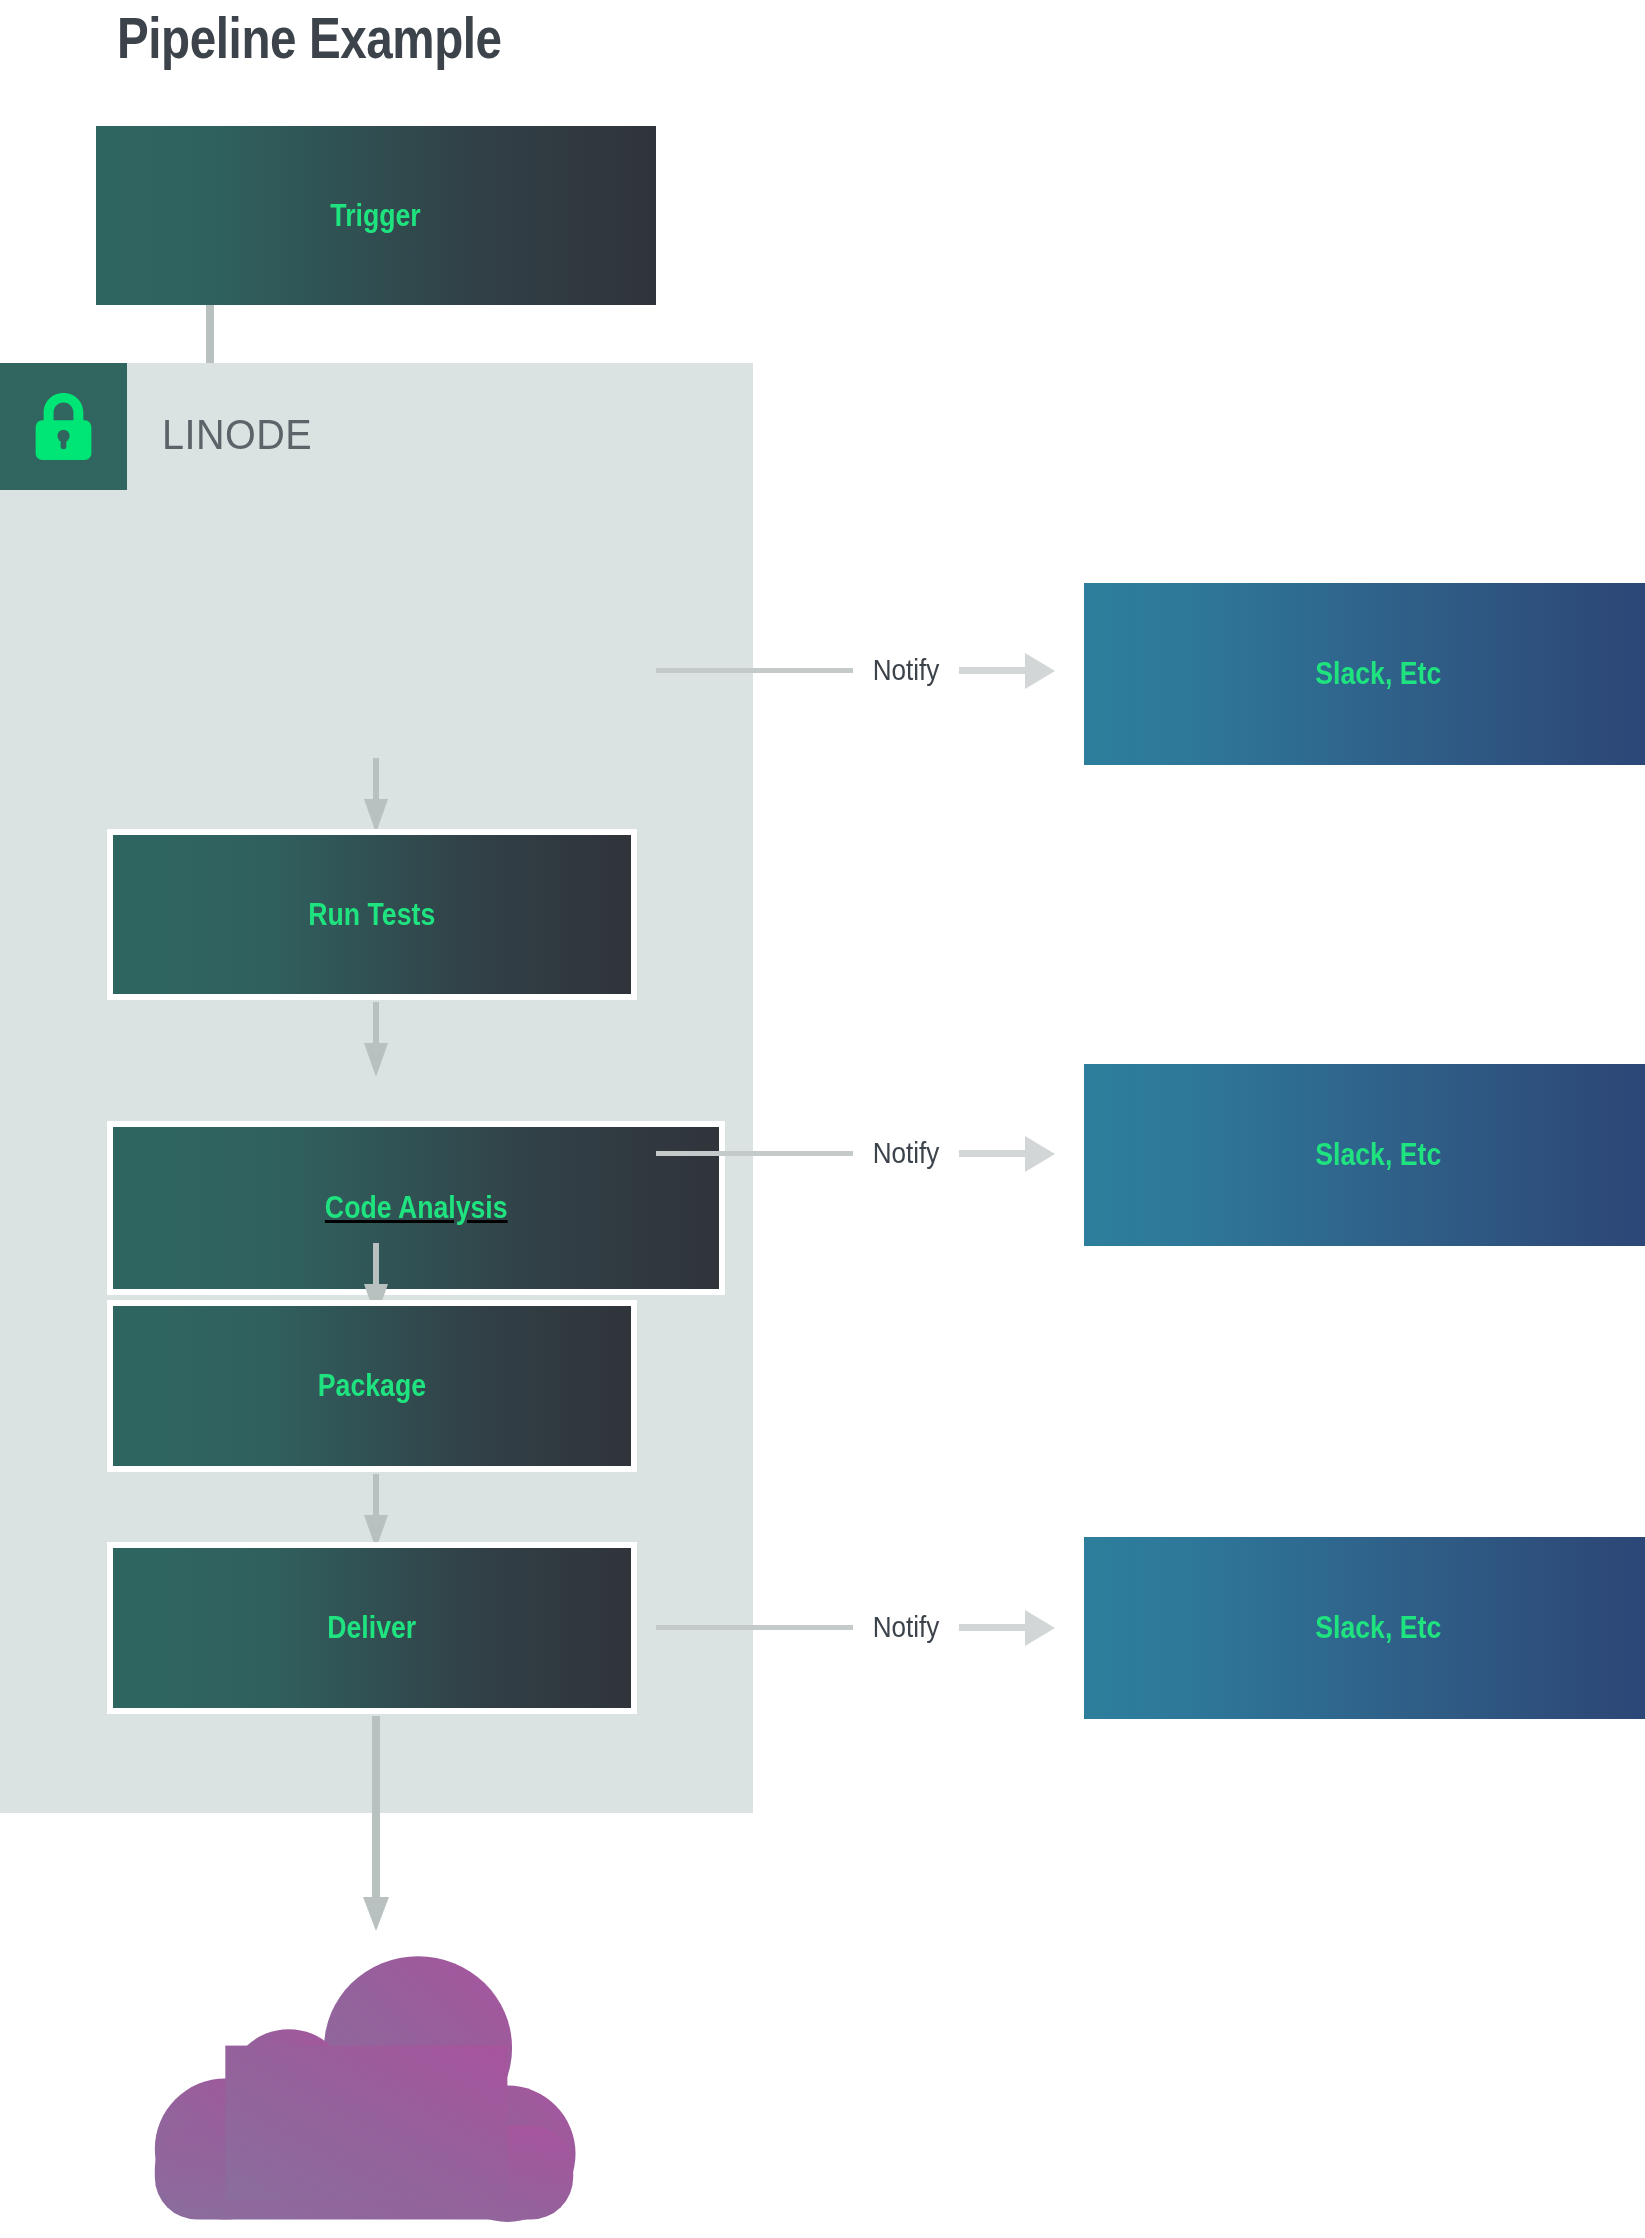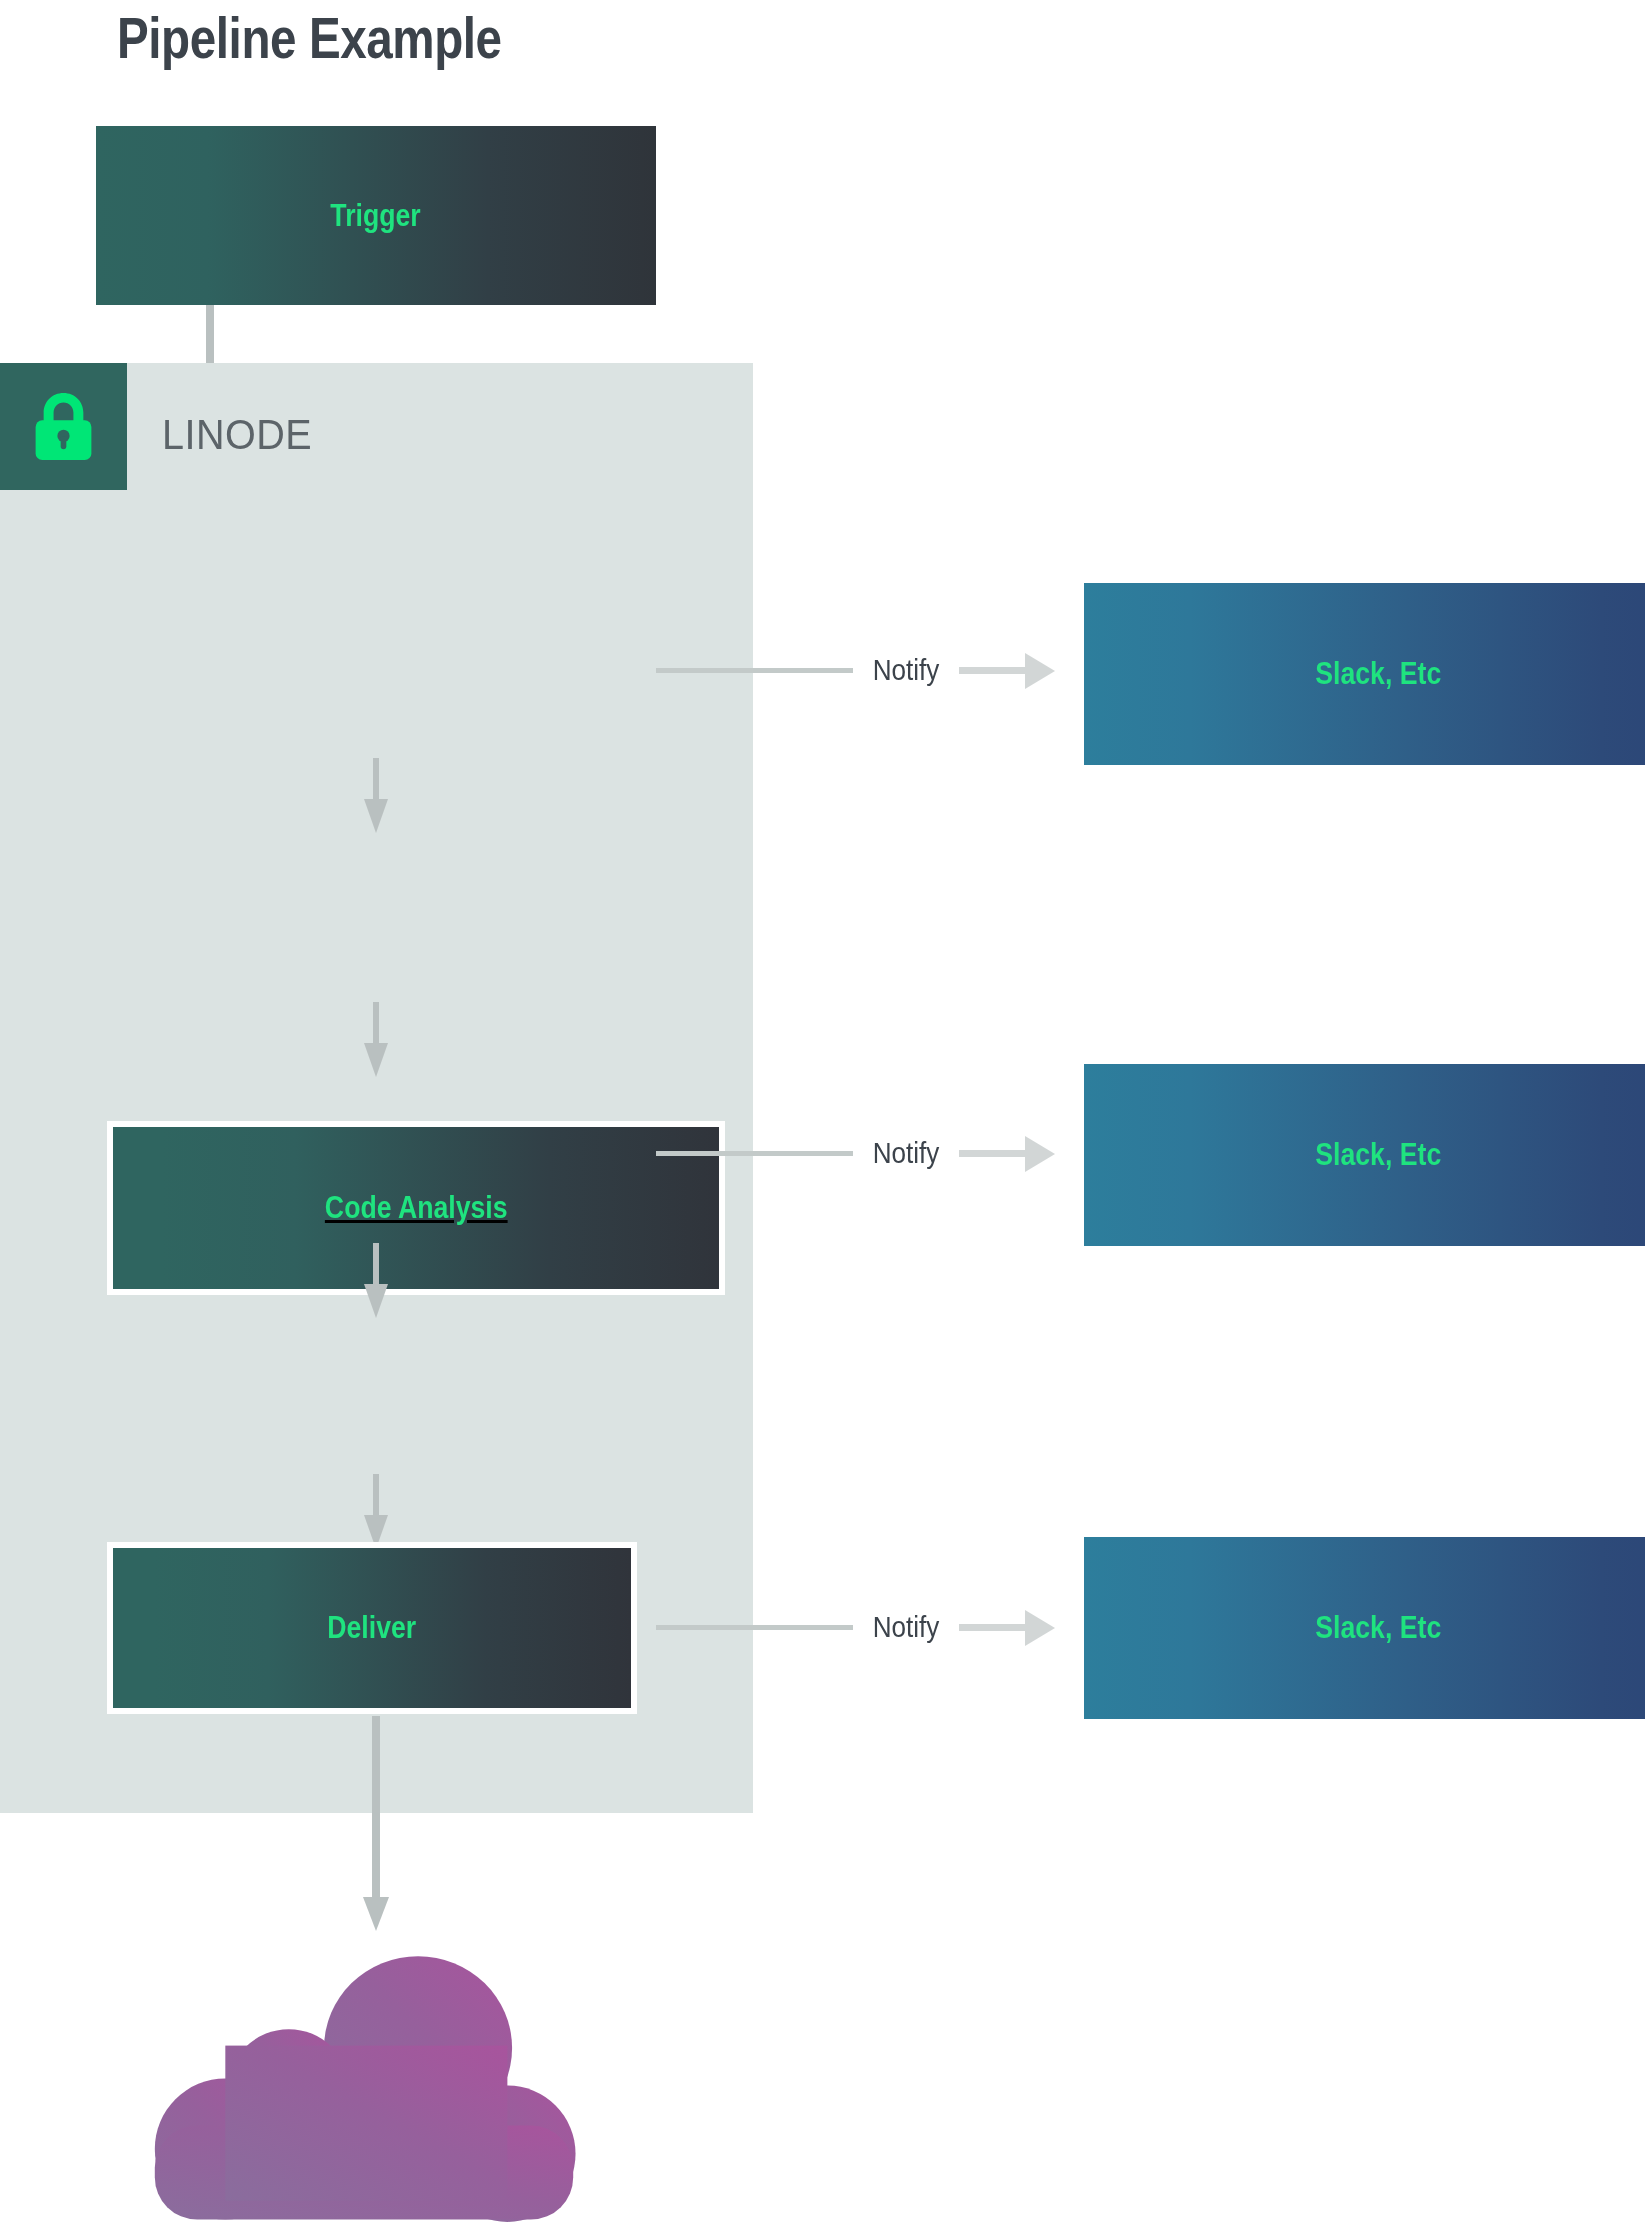--- a/index.html
+++ b/index.html
@@ -262,20 +262,24 @@
     <div class="notify-arrow">
       <div class="h-shaft"></div>
         <div class="h-head"></div>
     </div>
   </div>
   <div class="v-arrow thin" style="left:376px; top:758px; height:66px;">
     <div class="shaft" style="height:43px;"></div>
     <div class="head" style="top:41px;"></div>
   </div>
 
+  <div class="node-box stage" style="left:107px; top:829px; width:530px; height:171px;">
+    <div class="node-fill"></div>
+    <span class="node-label">Run Tests</span>
+  </div>
   <div class="v-arrow thin" style="left:376px; top:1002px; height:66px;">
     <div class="shaft" style="height:43px;"></div>
     <div class="head" style="top:41px;"></div>
   </div>
 
   <div class="node-box stage" style="left:107px; top:1121px; width:618px; height:174px;text-decoration:underline;">
     <div class="node-fill"></div>
     <span class="node-label">Code Analysis</span>
   </div>
   <div class="notify-row" style="left:656px; top:1147px;">
@@ -284,20 +288,24 @@
     <div class="notify-arrow">
       <div class="h-shaft"></div>
         <div class="h-head"></div>
     </div>
   </div>
   <div class="v-arrow thin" style="left:376px; top:1243px; height:66px;">
     <div class="shaft" style="height:43px;"></div>
     <div class="head" style="top:41px;"></div>
   </div>
 
+  <div class="node-box stage" style="left:107px; top:1300px; width:530px; height:172px;">
+    <div class="node-fill"></div>
+    <span class="node-label">Package</span>
+  </div>
   <div class="v-arrow thin" style="left:376px; top:1474px; height:66px;">
     <div class="shaft" style="height:43px;"></div>
     <div class="head" style="top:41px;"></div>
   </div>
 
   <div class="node-box stage" style="left:107px; top:1542px; width:530px; height:172px;justify-content:center;">
     <div class="node-fill"></div>
     <span class="node-label">Deliver</span>
   </div>
   <div class="notify-row" style="left:656px; top:1621px;">

